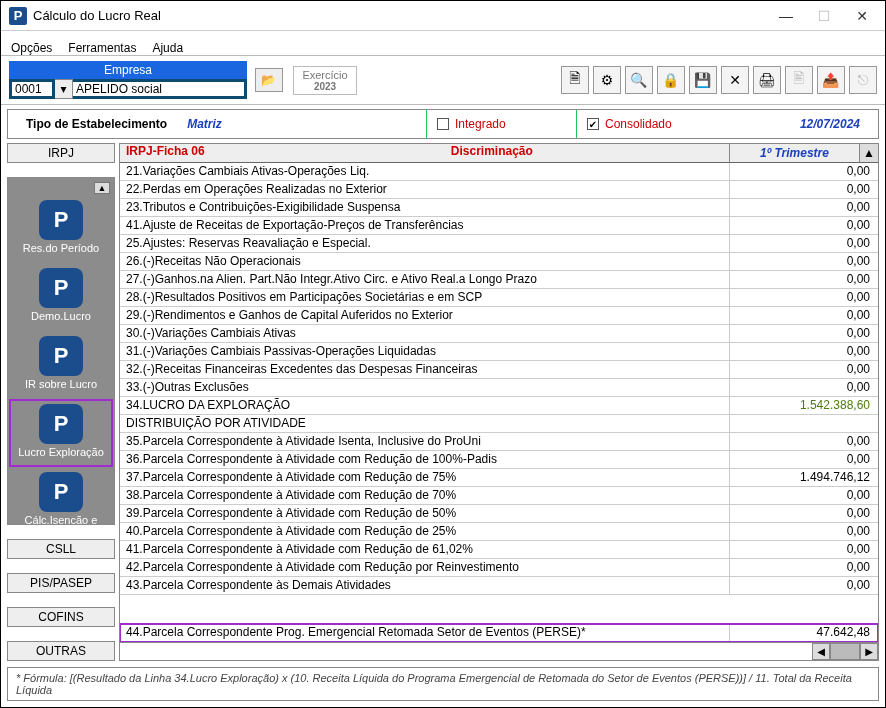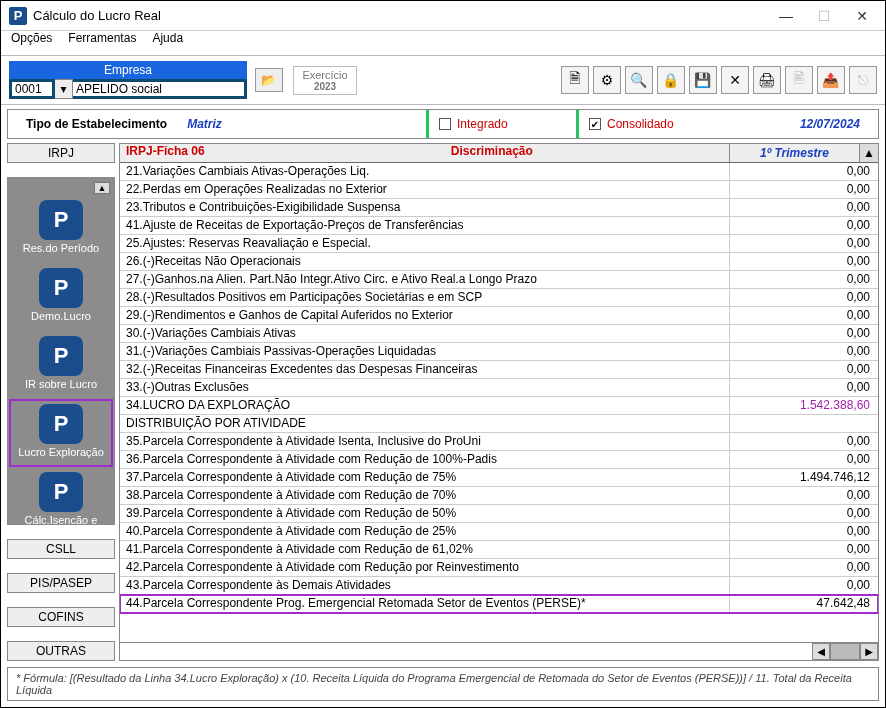--- a/index.html
+++ b/index.html
@@ -7,21 +7,21 @@
 .window { width: 886px; height: 708px; border: 1px solid #000; display: flex; flex-direction: column; background: #fff; }
 
 
 .titlebar { height: 30px; display: flex; align-items: center; padding: 0 4px 0 8px; border-bottom: 1px solid #ccc; }
 .titlebar .ticon { width: 18px; height: 18px; background: #1b4d8c; color: #fff; font-weight: bold; display: inline-flex; align-items: center; justify-content: center; border-radius: 2px; margin-right: 6px; font-size: 13px; }
 .titlebar .title { flex: 1; color: #000; font-size: 13px; }
 .titlebar .winbtn { width: 38px; height: 28px; display: inline-flex; align-items: center; justify-content: center; font-size: 14px; color: #333; cursor: pointer; }
 .titlebar .winbtn.disabled { color: #bbb; }
 
 
-.menubar { height: 24px; display: flex; align-items: flex-start; gap: 16px; padding: 0 10px; }
+.menubar { height: 24px; display: flex; align-items: flex-end; gap: 16px; padding: 0 10px; }
 .menubar span { cursor: pointer; }
 
 
 .toolbar { height: 50px; display: flex; align-items: center; padding: 2px 8px; gap: 4px; border-top: 1px solid #bbb; border-bottom: 1px solid #bbb; }
 .empresa-block { display: flex; flex-direction: column; width: 238px; }
 .empresa-header { background: #1a66e0; color: #fff; text-align: center; height: 18px; line-height: 18px; font-size: 12px; }
 .empresa-row { display: flex; height: 20px; }
 .empresa-row input { border: 3px solid #0c4a6e; font-size: 12px; padding: 1px 3px; }
 .empresa-row .code { width: 46px; }
 .empresa-row .dd { width: 18px; border: 1px solid #888; border-left: none; display: flex; align-items: center; justify-content: center; background: #eee; cursor: pointer; }
@@ -30,21 +30,21 @@
 .exercicio { width: 64px; text-align: center; border: 1px solid #bbb; padding: 2px 4px; color: #777; margin-left: 6px; }
 .exercicio .lbl { font-size: 11px; }
 .exercicio .year { font-size: 10px; font-weight: bold; }
 .spacer { flex: 1; }
 .tbtn { width: 28px; height: 28px; border: 1px solid #999; background: #f4f4f4; display: inline-flex; align-items: center; justify-content: center; cursor: pointer; font-size: 14px; }
 .tbtn.disabled { color: #bbb; }
 
 
 .infobar { height: 30px; display: flex; align-items: center; border-bottom: 1px solid #888; padding: 0 8px; gap: 0; margin: 4px 6px 0 6px; border: 1px solid #888; }
 .infobar .cell { display: flex; align-items: center; gap: 6px; height: 100%; padding: 0 10px; }
-.infobar .cell.b { border-left: 3px solid #22c55e; }
+.infobar .cell.b { border-left: 1px solid #22c55e; }
 .infobar .lbl-estab { font-weight: bold; }
 .infobar .matriz { color: #1a3fbf; font-weight: bold; font-style: italic; font-size: 12px; margin-left: 14px; }
 .chk { width: 12px; height: 12px; border: 1px solid #555; display: inline-flex; align-items: center; justify-content: center; font-size: 10px; }
 .infobar .integrado { color: #c00; }
 .infobar .consolidado { color: #c00; }
 .infobar .date { color: #1a3fbf; font-weight: bold; font-style: italic; }
 
 
 .body { flex: 1; display: flex; margin: 4px 6px 6px 6px; min-height: 0; }
 .sidebar { width: 108px; display: flex; flex-direction: column; gap: 14px; }
@@ -60,22 +60,22 @@
 .gridheader { display: flex; background: #eee; border-bottom: 1px solid #666; }
 .gridheader .c1 { flex: 1; border-right: 1px solid #888; padding: 0 6px; display: flex; gap: 56px; align-items: flex-start; }
 .gridheader .ficha { color: #c00; font-weight: bold; }
 .gridheader .disc { color: #c00; font-weight: bold; }
 .gridheader .c2 { width: 130px; text-align: center; color: #1a3fbf; font-weight: bold; font-style: italic; padding: 2px 4px; border-right: 1px solid #888; }
 .gridheader .c3 { width: 18px; display: flex; align-items: center; justify-content: center; background: #ddd; cursor: pointer; }
 .gridbody { flex: 1; overflow: hidden; }
 .row { display: flex; border-bottom: 1px solid #ccc; height: 18px; font-size: 12px; }
 .row .d { flex: 1; padding: 1px 6px; border-right: 1px solid #ccc; white-space: nowrap; overflow: hidden; }
 .row .v { width: 148px; text-align: right; padding: 1px 8px 1px 4px; }
-.row.lucro .v { color: #a21caf; }
-.row.hl { outline: 2px solid #a22bd0; outline-offset: -1px; }
+.row.lucro .v { color: #4d7c0f; }
+.row.hl { outline: 2px solid #a22bd0; outline-offset: -1px; margin-top: 29px; }
 .hscroll { height: 18px; display: flex; border-top: 1px solid #888; }
 .hscroll .sp { flex: 1; }
 .hscroll .arr { width: 18px; background:#ddd; border: 1px solid #888; display: flex; align-items: center; justify-content: center; cursor: pointer; font-size: 10px; }
 .hscroll .thumb { width: 30px; background:#bbb; border: 1px solid #888; }
 
 
 .footer { border: 1px solid #888; margin: 0 6px 6px 6px; padding: 4px 8px; font-size: 11px; font-style: italic; color: #444; }
 </style>
 </head>
 <body>

